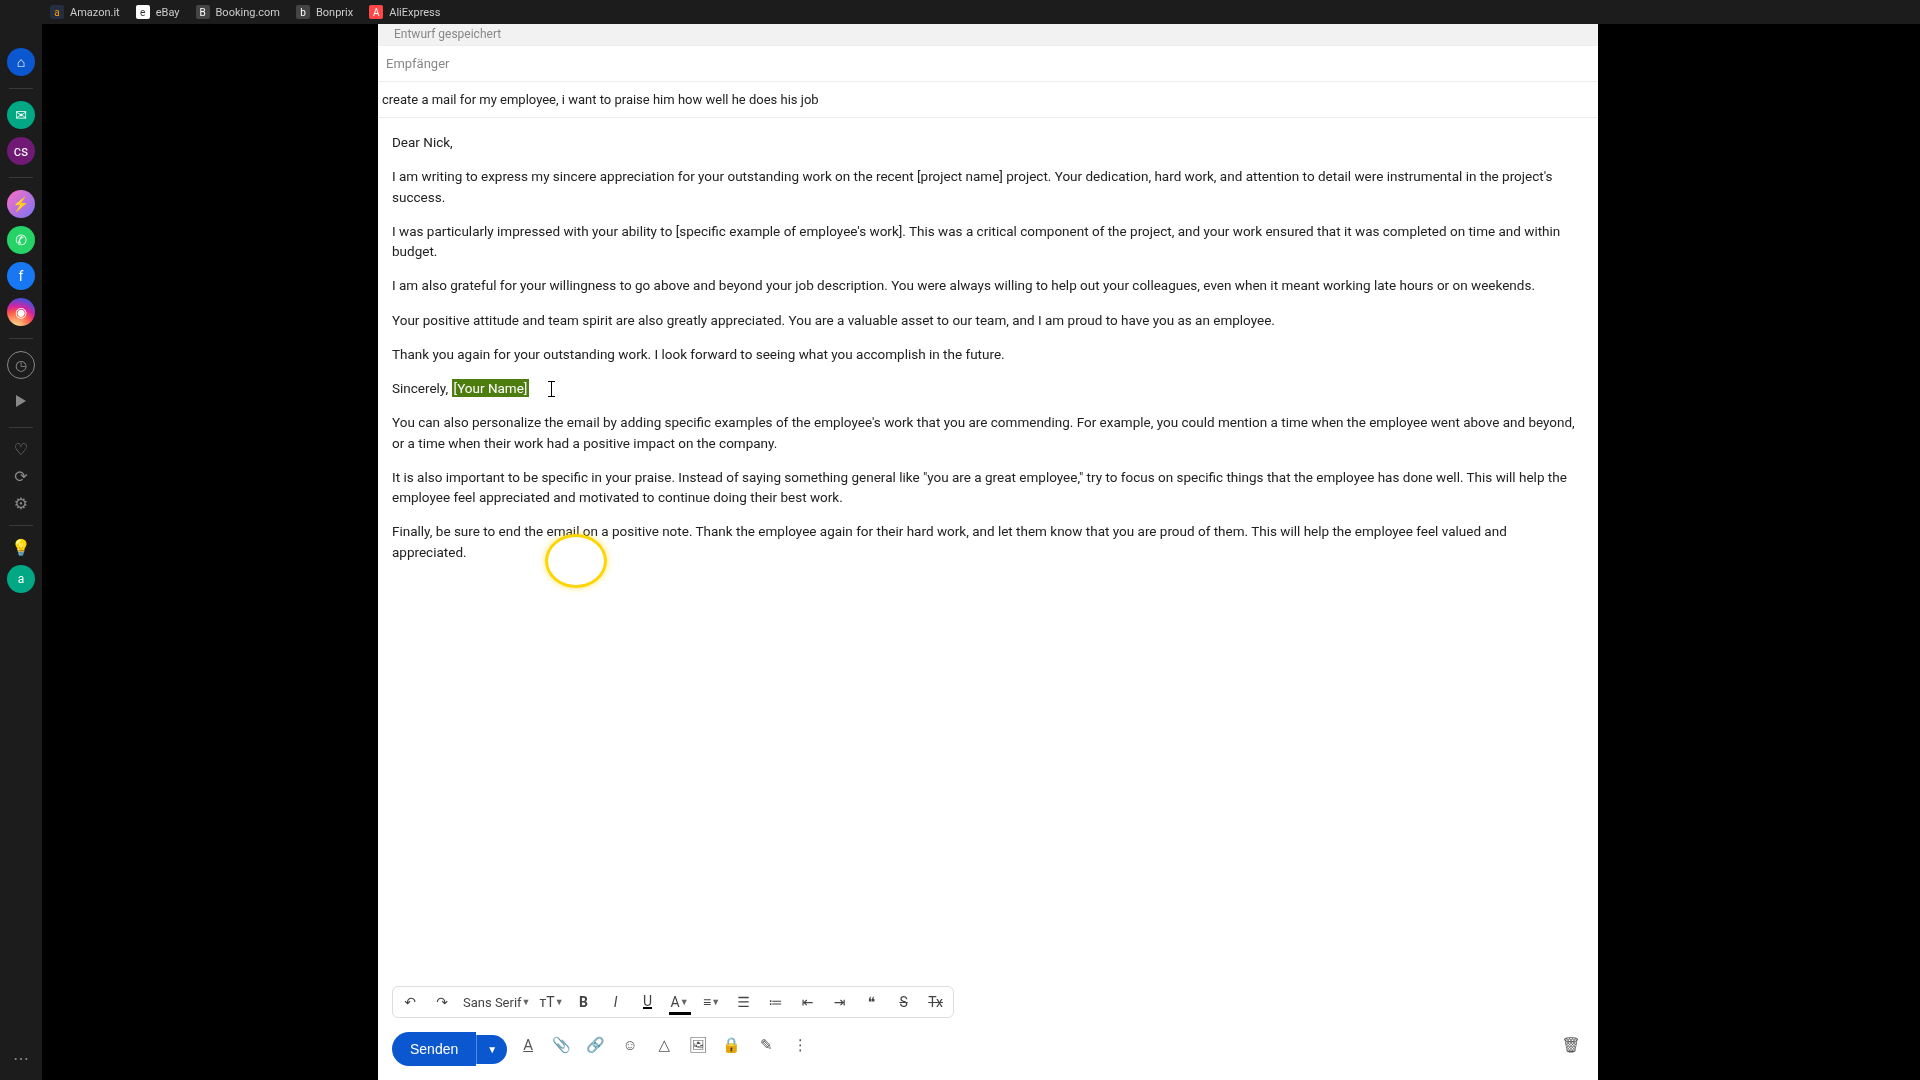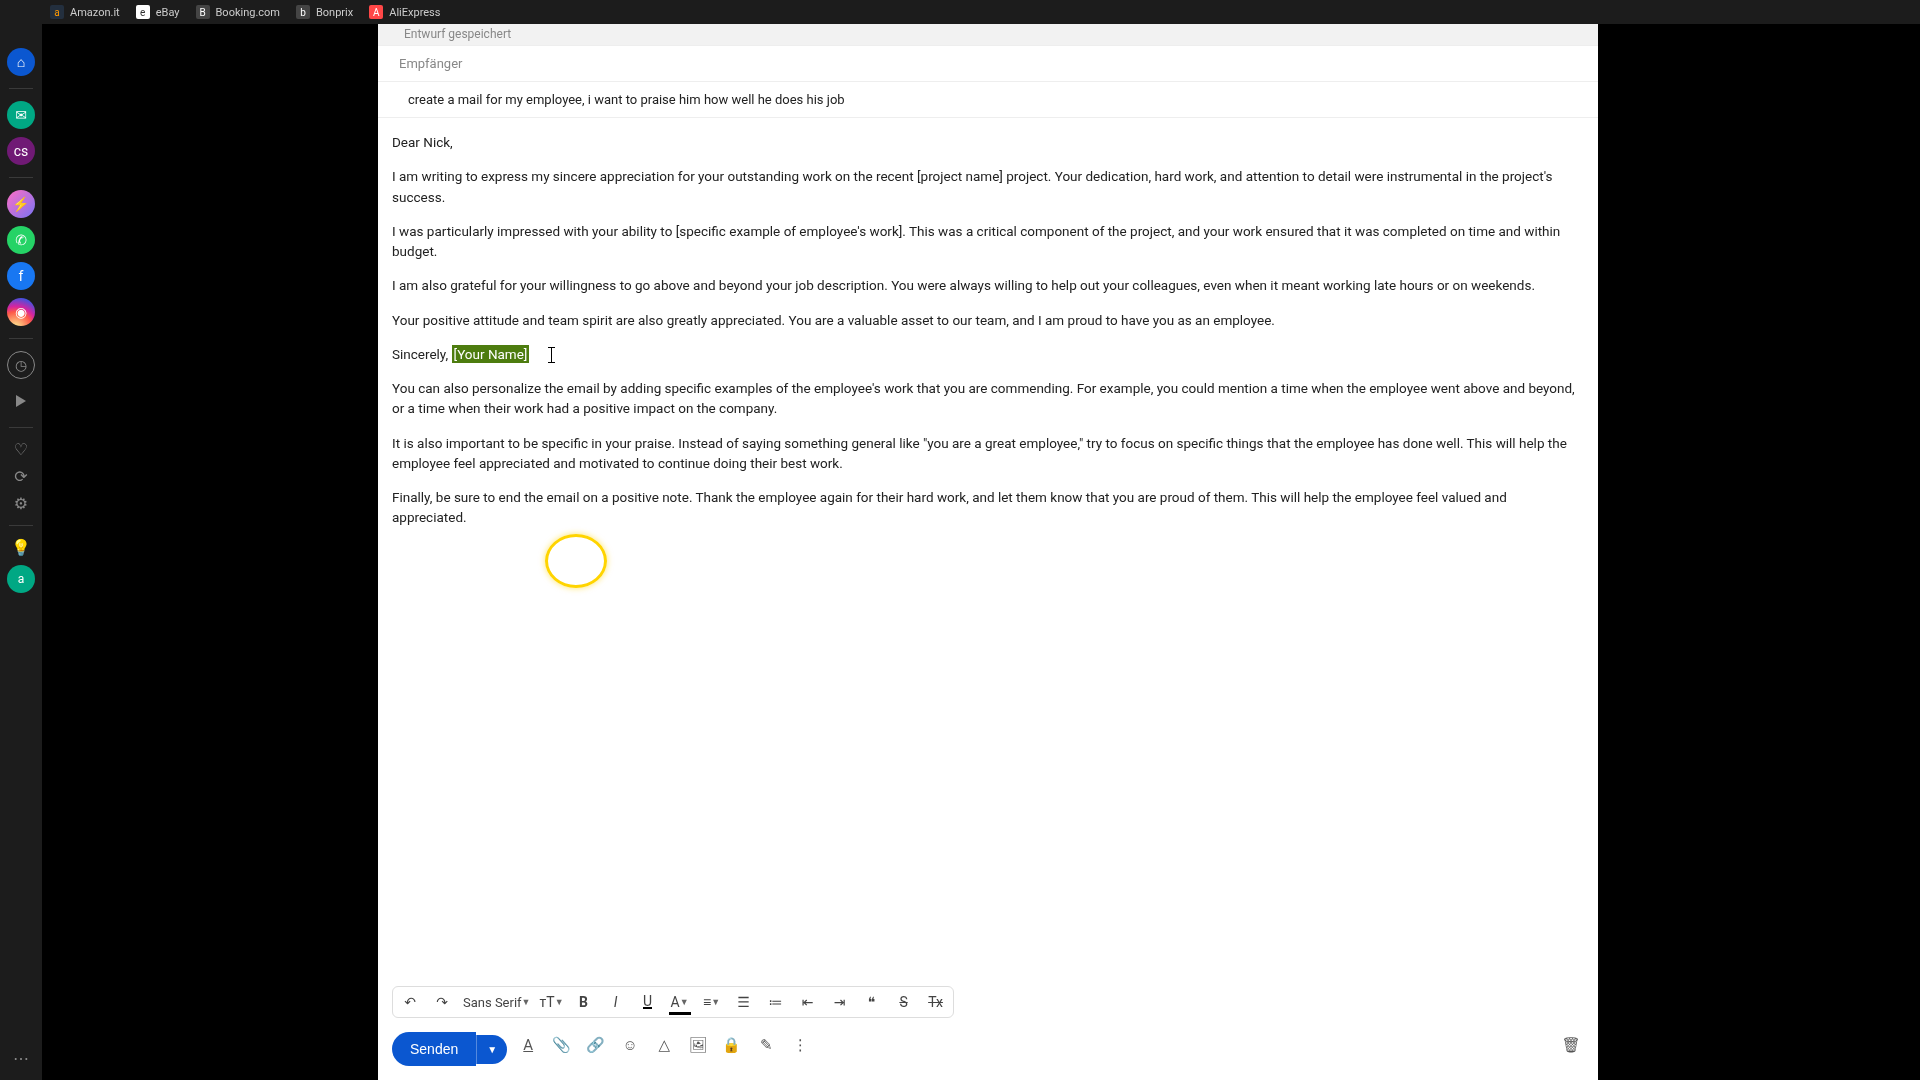--- a/index.html
+++ b/index.html
@@ -25,23 +25,23 @@
 .green-ic { background: #25d366; color: #fff; }
 .blue-ic { background: #1877f2; color: #fff; }
 .insta-ic { background: radial-gradient(circle at 30% 107%, #fdf497 0%, #fd5949 45%,#d6249f 60%,#285AEB 90%); color:#fff;}
 .outline-ic { border: 1.5px solid #888; color: #888; background: transparent; }
 .bottom-icons { margin-top: auto; margin-bottom: 12px; display: flex; flex-direction: column; gap: 10px; align-items: center; }
 .play-tri { width:0;height:0;border-left:10px solid #888;border-top:6px solid transparent;border-bottom:6px solid transparent;}
 .plain-ic { color: #888; font-size: 16px; }
 
 
 .compose { position: absolute; left: 378px; top: 24px; width: 1220px; bottom: 0; background: #fff; display: flex; flex-direction: column; }
-.compose-header { height: 22px; background: #f2f2f2; color: #888; font-size: 12px; padding: 3px 26px; border-bottom: 1px solid #eee; }
-.recipient-row { padding: 10px 21px; border-bottom: 1px solid #eee; color: #888; font-size: 13px; }
-.subject-row { padding: 10px 30px; border-bottom: 1px solid #eee; color: #222; font-size: 13px; }
+.compose-header { height: 22px; background: #f2f2f2; color: #888; font-size: 12px; padding: 3px 16px; border-bottom: 1px solid #eee; }
+.recipient-row { padding: 10px 8px; border-bottom: 1px solid #eee; color: #888; font-size: 13px; }
+.subject-row { padding: 10px 4px; border-bottom: 1px solid #eee; color: #222; font-size: 13px; }
 .body-area { flex: 1; padding: 14px; color: #222; font-size: 13.5px; line-height: 1.5; overflow-y: auto; position: relative; }
 .body-area p { margin-bottom: 14px; }
 .sel-text { background: #4d7c0f; color: #fff; padding: 1px 2px; }
 .highlight-ring { position: absolute; border: 3px solid #ffd400; border-radius: 50%; width: 62px; height: 54px; left: 545px; top: 534px; pointer-events: none; box-shadow: 0 0 6px rgba(255,212,0,0.6); }
 .text-cursor { display:inline-block; width:1px; height:16px; background:#000; vertical-align:middle; margin-left:22px; position:relative; }
 .text-cursor::before, .text-cursor::after { content:""; position:absolute; left:-3px; width:7px; height:1px; background:#000; }
 .text-cursor::before { top:0; }
 .text-cursor::after { bottom:0; }
 
 
@@ -117,20 +117,21 @@
 <div class="compose">
   <div class="compose-header">Entwurf gespeichert</div>
   <div class="recipient-row">Empfänger</div>
   <div class="subject-row">create a mail for my employee, i want to praise him how well he does his job</div>
   <div class="body-area">
     <p>Dear Nick,</p>
     <p>I am writing to express my sincere appreciation for your outstanding work on the recent [project name] project. Your dedication, hard work, and attention to detail were instrumental in the project's success.</p>
     <p>I was particularly impressed with your ability to [specific example of employee's work]. This was a critical component of the project, and your work ensured that it was completed on time and within budget.</p>
     <p>I am also grateful for your willingness to go above and beyond your job description. You were always willing to help out your colleagues, even when it meant working late hours or on weekends.</p>
     <p>Your positive attitude and team spirit are also greatly appreciated. You are a valuable asset to our team, and I am proud to have you as an employee.</p>
+    <p>Thank you again for your outstanding work. I look forward to seeing what you accomplish in the future.</p>
     <p>
       <span>Sincerely, </span><span class="sel-text">[Your Name]</span><span class="text-cursor"></span>
     </p>
     <p>You can also personalize the email by adding specific examples of the employee's work that you are commending. For example, you could mention a time when the employee went above and beyond, or a time when their work had a positive impact on the company.</p>
     <p>It is also important to be specific in your praise. Instead of saying something general like "you are a great employee," try to focus on specific things that the employee has done well. This will help the employee feel appreciated and motivated to continue doing their best work.</p>
     <p>Finally, be sure to end the email on a positive note. Thank the employee again for their hard work, and let them know that you are proud of them. This will help the employee feel valued and appreciated.</p>
   </div>
 
   <div class="format-toolbar">
     <span class="tb-btn">↶</span>

